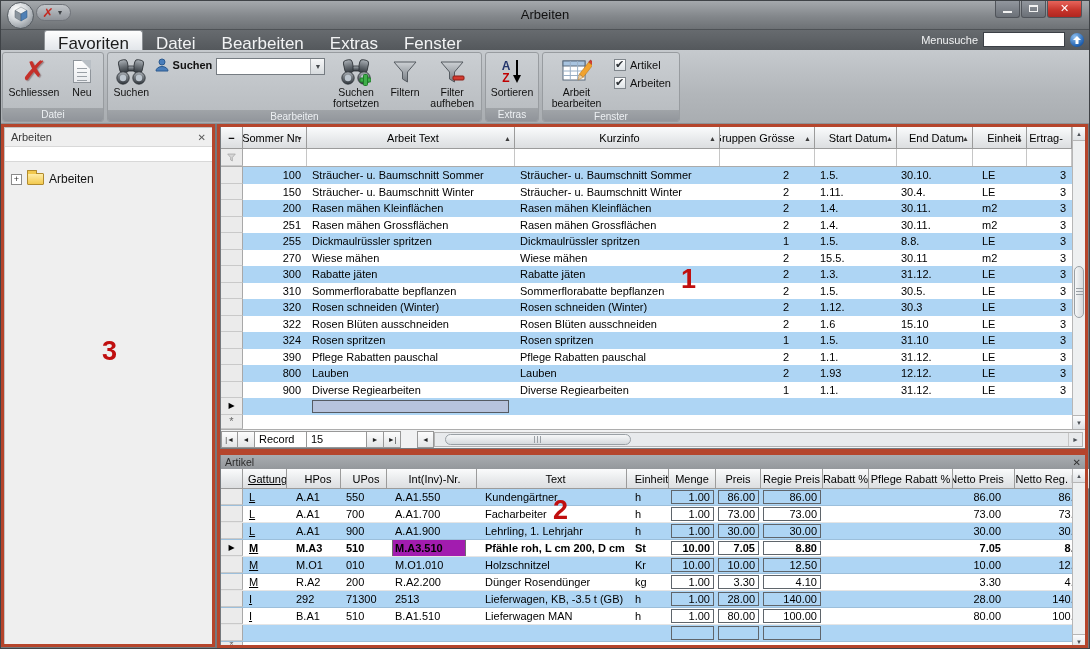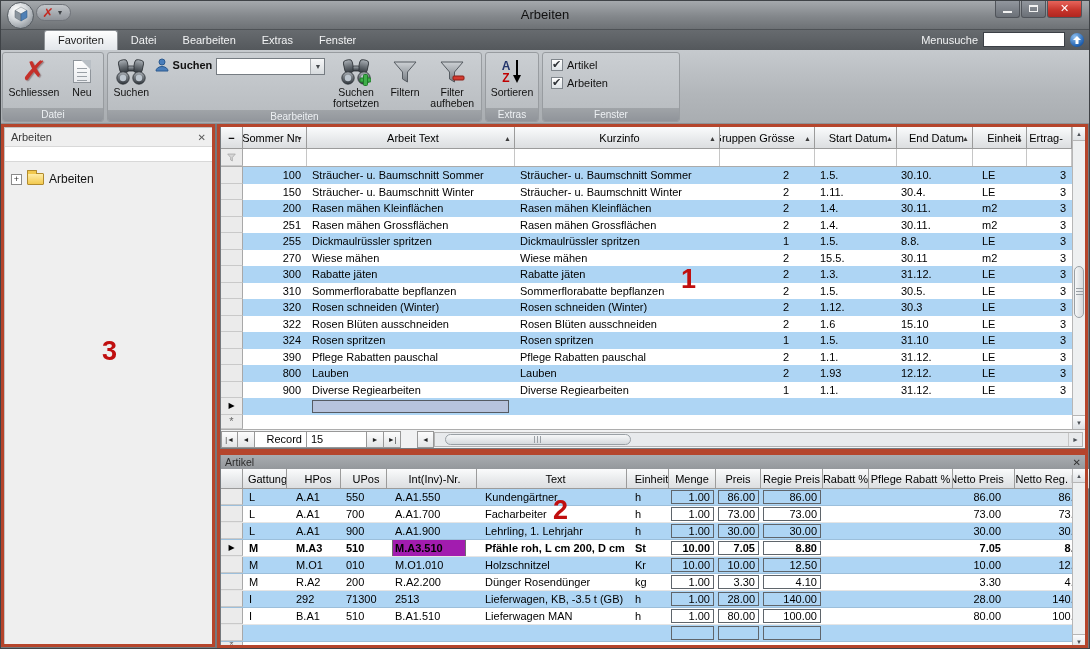--- a/index.html
+++ b/index.html
@@ -24,21 +24,21 @@
     display:flex;align-items:center;justify-content:center;}
   .wbtn.min,.wbtn.max{width:25px;background:linear-gradient(#9499a0,#6b7077);}
   .wbtn.close{width:35px;background:linear-gradient(#ea6a60,#c6342b 60%,#b02620);}
   .minbar{width:9px;height:2px;background:#f2f2f2;margin-top:6px;}
   .maxbox{width:9px;height:7px;border:1px solid #f2f2f2;border-top-width:2px;}
   .xglyph{color:#fff;font-size:11px;font-weight:bold;}
 
   
   .tabrow{position:absolute;left:0;top:30px;right:0;height:20px;background:linear-gradient(#676b6f,#54585c);}
   .tabs{position:absolute;left:44px;top:0;height:20px;display:flex;}
-  .tab{padding:4px 13px 3px;font-size:11px;color:#f2f3f4;white-space:nowrap;}
+  .tab{padding:4px 13px 3px;font-size:17px;color:#f2f3f4;white-space:nowrap;}
   .tab.active{background:linear-gradient(#fefefe,#e2e6ea);color:#1c1c1c;
     border:1px solid #8c9094;border-bottom:none;border-radius:3px 3px 0 0;padding-top:3px;}
   .menusuche{position:absolute;right:6px;top:2px;display:flex;align-items:center;gap:5px;font-size:11px;color:#f2f3f4;}
   .msinput{width:82px;height:15px;border:1px solid #3c4046;font-size:11px;padding:0 3px;background:#fff;}
   .go{width:14px;height:14px;border-radius:50%;display:flex;align-items:center;justify-content:center;
     background:radial-gradient(circle at 35% 28%,#8fc0f0,#1f5fae 70%,#154278);}
 
   
   .ribbon{position:absolute;left:0;top:50px;right:0;height:74px;display:flex;gap:3px;
     padding:2px 2px 1px;background:linear-gradient(#c6cace,#b2b6ba 60%,#a9adb1);border-bottom:1px solid #8e9296;}
@@ -119,40 +119,40 @@
   .wrow.current .selbox{display:block;}
   .wg-star{display:flex;height:14px;}
   .wg-star .selcell{font-size:11px;color:#666;}
   .wg-rec{position:absolute;left:0;right:0;bottom:0;height:19px;background:#f1f2f3;border-top:1px solid #adadad;
     display:flex;align-items:center;font-size:7px;}
   .rbtn{width:17px;height:17px;border:1px solid #989898;border-left:none;flex:0 0 auto;
     background:linear-gradient(#fdfdfd,#e2e4e6);display:flex;align-items:center;justify-content:center;color:#222;}
   .rbtn.fst{border-left:1px solid #989898;}
   .reccell{height:17px;background:#fff;border:1px solid #989898;border-left:none;font-size:11px;
     padding:1px 4px;flex:0 0 auto;}
-  .rec-label{width:52px;text-align:right;} .rec-val{width:60px;}
+  .rec-label{width:52px;} .rec-val{width:60px;}
   .hgap{width:16px;flex:0 0 auto;}
   .htrack{flex:1;height:15px;margin-right:2px;background:#e8eaec;border:1px solid #b3b3b3;
     display:flex;align-items:center;position:relative;}
   .hthumb{position:absolute;left:10px;width:186px;height:11px;border-radius:6px;border:1px solid #9aa0a5;
     background:linear-gradient(#f6f7f8,#d6dadd);display:flex;align-items:center;justify-content:center;}
   .harrow{width:14px;display:flex;align-items:center;justify-content:center;font-size:7px;color:#4c5056;align-self:stretch;}
   .harrow.right{margin-left:auto;border-left:1px solid #c6c6c6;}
 
   
   .artikel{position:absolute;left:221px;top:455px;width:864px;height:193px;background:#fff;font-size:11px;}
   .ak-title{height:14px;background:linear-gradient(#a9adb1,#94989c);display:flex;align-items:center;
     padding:0 4px;font-size:10.5px;color:#2c2c2c;}
   .ak-close{margin-left:auto;font-size:10px;color:#333;}
   .ak-header{display:flex;height:20px;}
   .arow{display:flex;height:17px;line-height:16px;border-bottom:1px solid rgba(0,0,0,0.10);}
   .arow.alt{background:#aed5f4;}
   .arow.current{font-weight:bold;}
   .asel{width:22px;}
-  .ac1{width:44px;padding-left:6px;} .ac2{width:54px;padding-left:9px;} .ac3{width:46px;padding-left:5px;}
+  .ac1{width:44px;padding-left:6px;text-decoration:underline;} .ac2{width:54px;padding-left:9px;} .ac3{width:46px;padding-left:5px;}
   .ac4{width:90px;padding-left:6px;} .ac5{width:150px;padding-left:8px;} .ac6{width:42px;padding-left:8px;}
   .ac7{width:47px;} .ac8{width:45px;} .ac9{width:62px;}
   .ac10{width:46px;} .ac11{width:84px;}
   .ac12{width:62px;text-align:right;padding-right:14px;} .ac13{width:75px;text-align:right;padding-right:4px;}
   .ac4 span{display:inline-block;padding:0 2px;}
   .arow.current .ac4 span{background:#a21caf;outline:1px solid #6f6f6f;min-width:72px;}
   .nbox{height:14px;margin:1px 2px 0;border:1px solid #5f656b;text-align:right;padding-right:3px;line-height:13px;}
   .ak-star{display:flex;height:7px;overflow:hidden;}
   .ak-star .selcell{font-size:10px;color:#666;align-self:auto;height:7px;}
 
@@ -331,20 +331,35 @@
           </span>
         </span>
         <span>Sortieren</span>
       </div>
     </div>
     <div class="rlabel">Extras</div>
   </div>
 
   <div class="rgroup" style="width:138px">
     <div class="rbody">
+      <div class="bigbtn" style="width:64px">
+        <span class="bicon">
+          <svg width="30" height="28" viewBox="0 0 30 28">
+            <rect x="1" y="3" width="22" height="19" fill="#fff" stroke="#5a6b7c"></rect>
+            <rect x="1" y="3" width="22" height="5" fill="#a8c4e0" stroke="#5a6b7c"></rect>
+            <path d="M1 13 H23 M1 17.5 H23 M8.3 3 V22 M15.6 3 V22" stroke="#9ab0c6" fill="none"></path>
+            <g transform="rotate(38 23 13)">
+              <rect x="20.5" y="1" width="5" height="3" fill="#d23b30" stroke="#8e1f17" stroke-width="0.5"></rect>
+              <rect x="20.5" y="4" width="5" height="15" fill="#f0a330" stroke="#b5741a" stroke-width="0.5"></rect>
+              <polygon points="20.5,19 25.5,19 23,24.5" fill="#ecd2a8" stroke="#b5741a" stroke-width="0.5"></polygon>
+            </g>
+          </svg>
+        </span>
+        <span>Arbeit bearbeiten</span>
+      </div>
       <div class="cbcol">
 
           <span class="cbrow checked">
             <span class="cbbox"></span>
             <span>Artikel</span>
           </span>
 
           <span class="cbrow checked">
             <span class="cbbox"></span>
             <span>Arbeiten</span>

